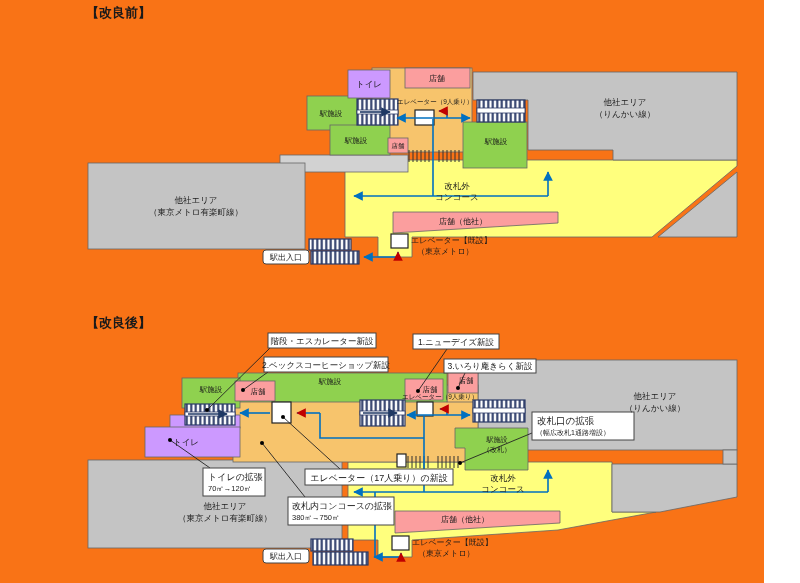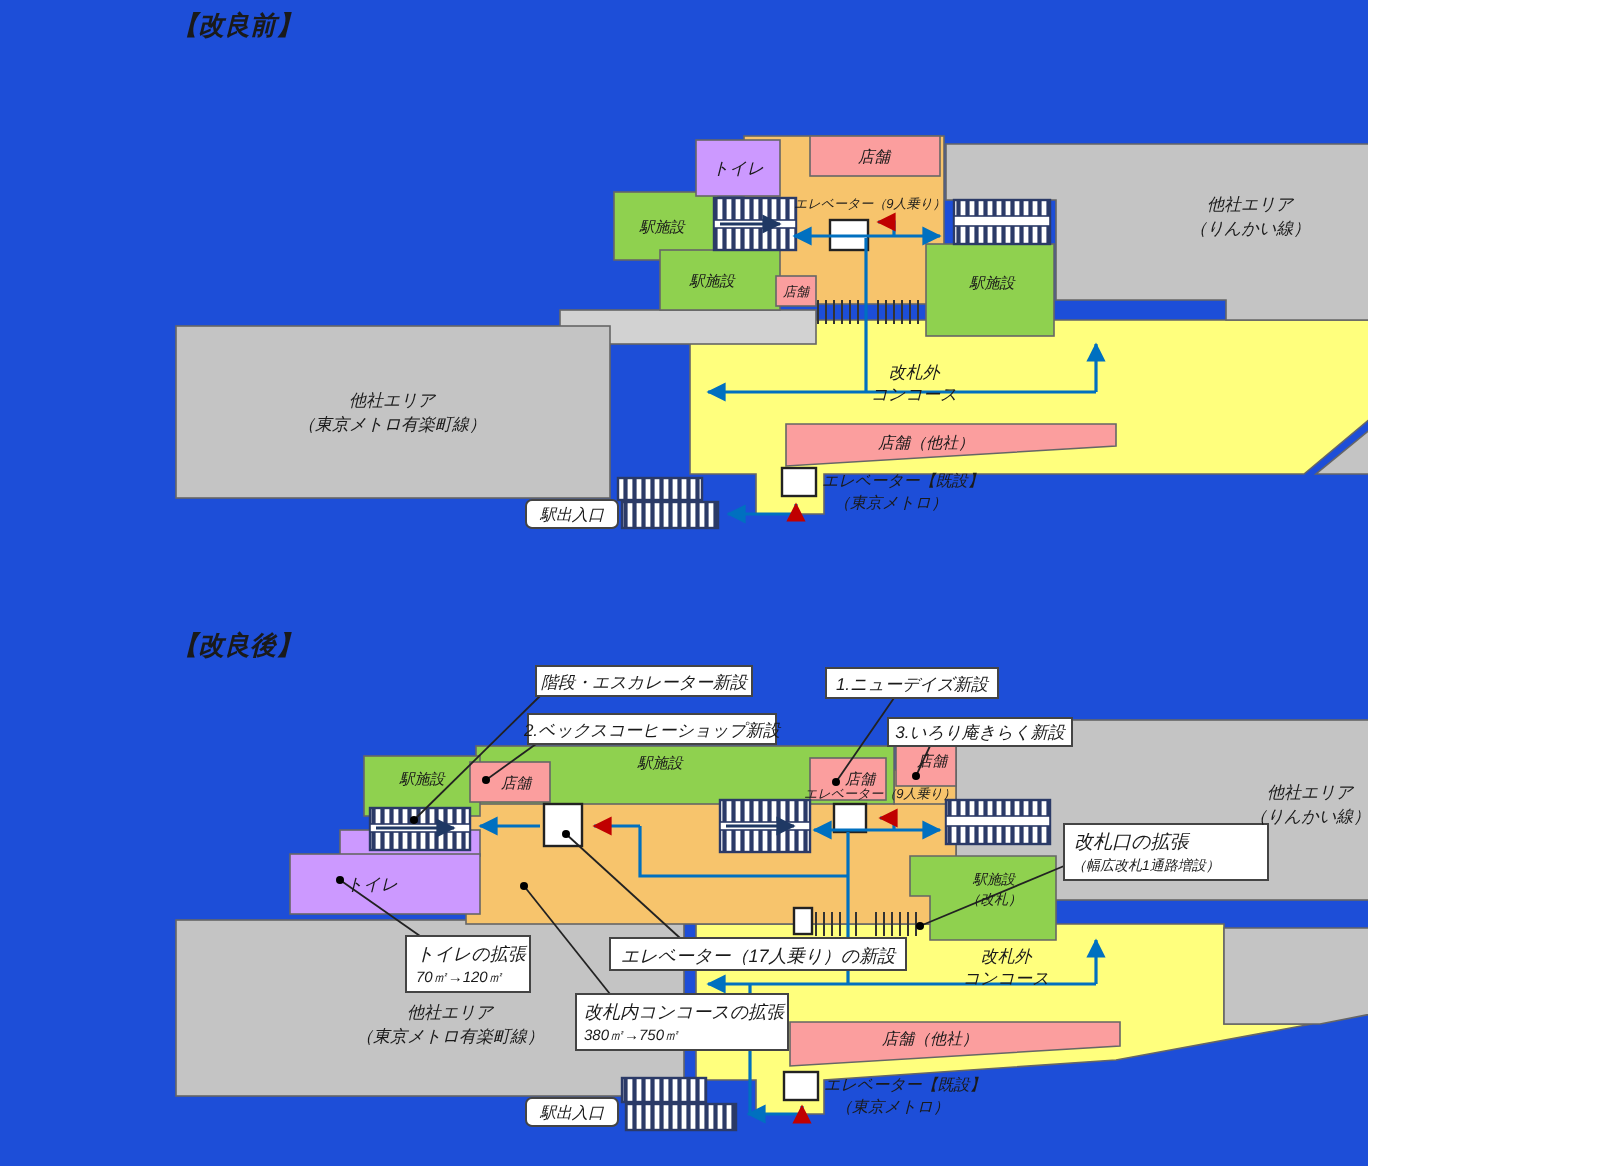--- a/index.html
+++ b/index.html
@@ -1,16 +1,16 @@
 <!DOCTYPE html>
 <html><head>
 <meta charset="utf-8">
 <style>
   html,body{margin:0;padding:0;background:#ffffff;}
-  #stage{position:relative;width:684px;height:583px;background:#1d4ed8;overflow:hidden;font-style:italic;}
+  #stage{position:relative;width:764px;height:583px;background:#f97316;overflow:hidden;}
   svg text{font-family:"Liberation Sans","DejaVu Sans",sans-serif;fill:#1a1a1a;}
   .t13{font-size:13px;font-weight:bold;}
   .t95{font-size:9.5px;}
   .t9{font-size:9px;}
   .t85{font-size:8.5px;}
   .t8{font-size:8px;}
   .t75{font-size:7.5px;}
   .t7{font-size:7px;}
   .t65{font-size:6.5px;}
   .ctr{text-anchor:middle;}

